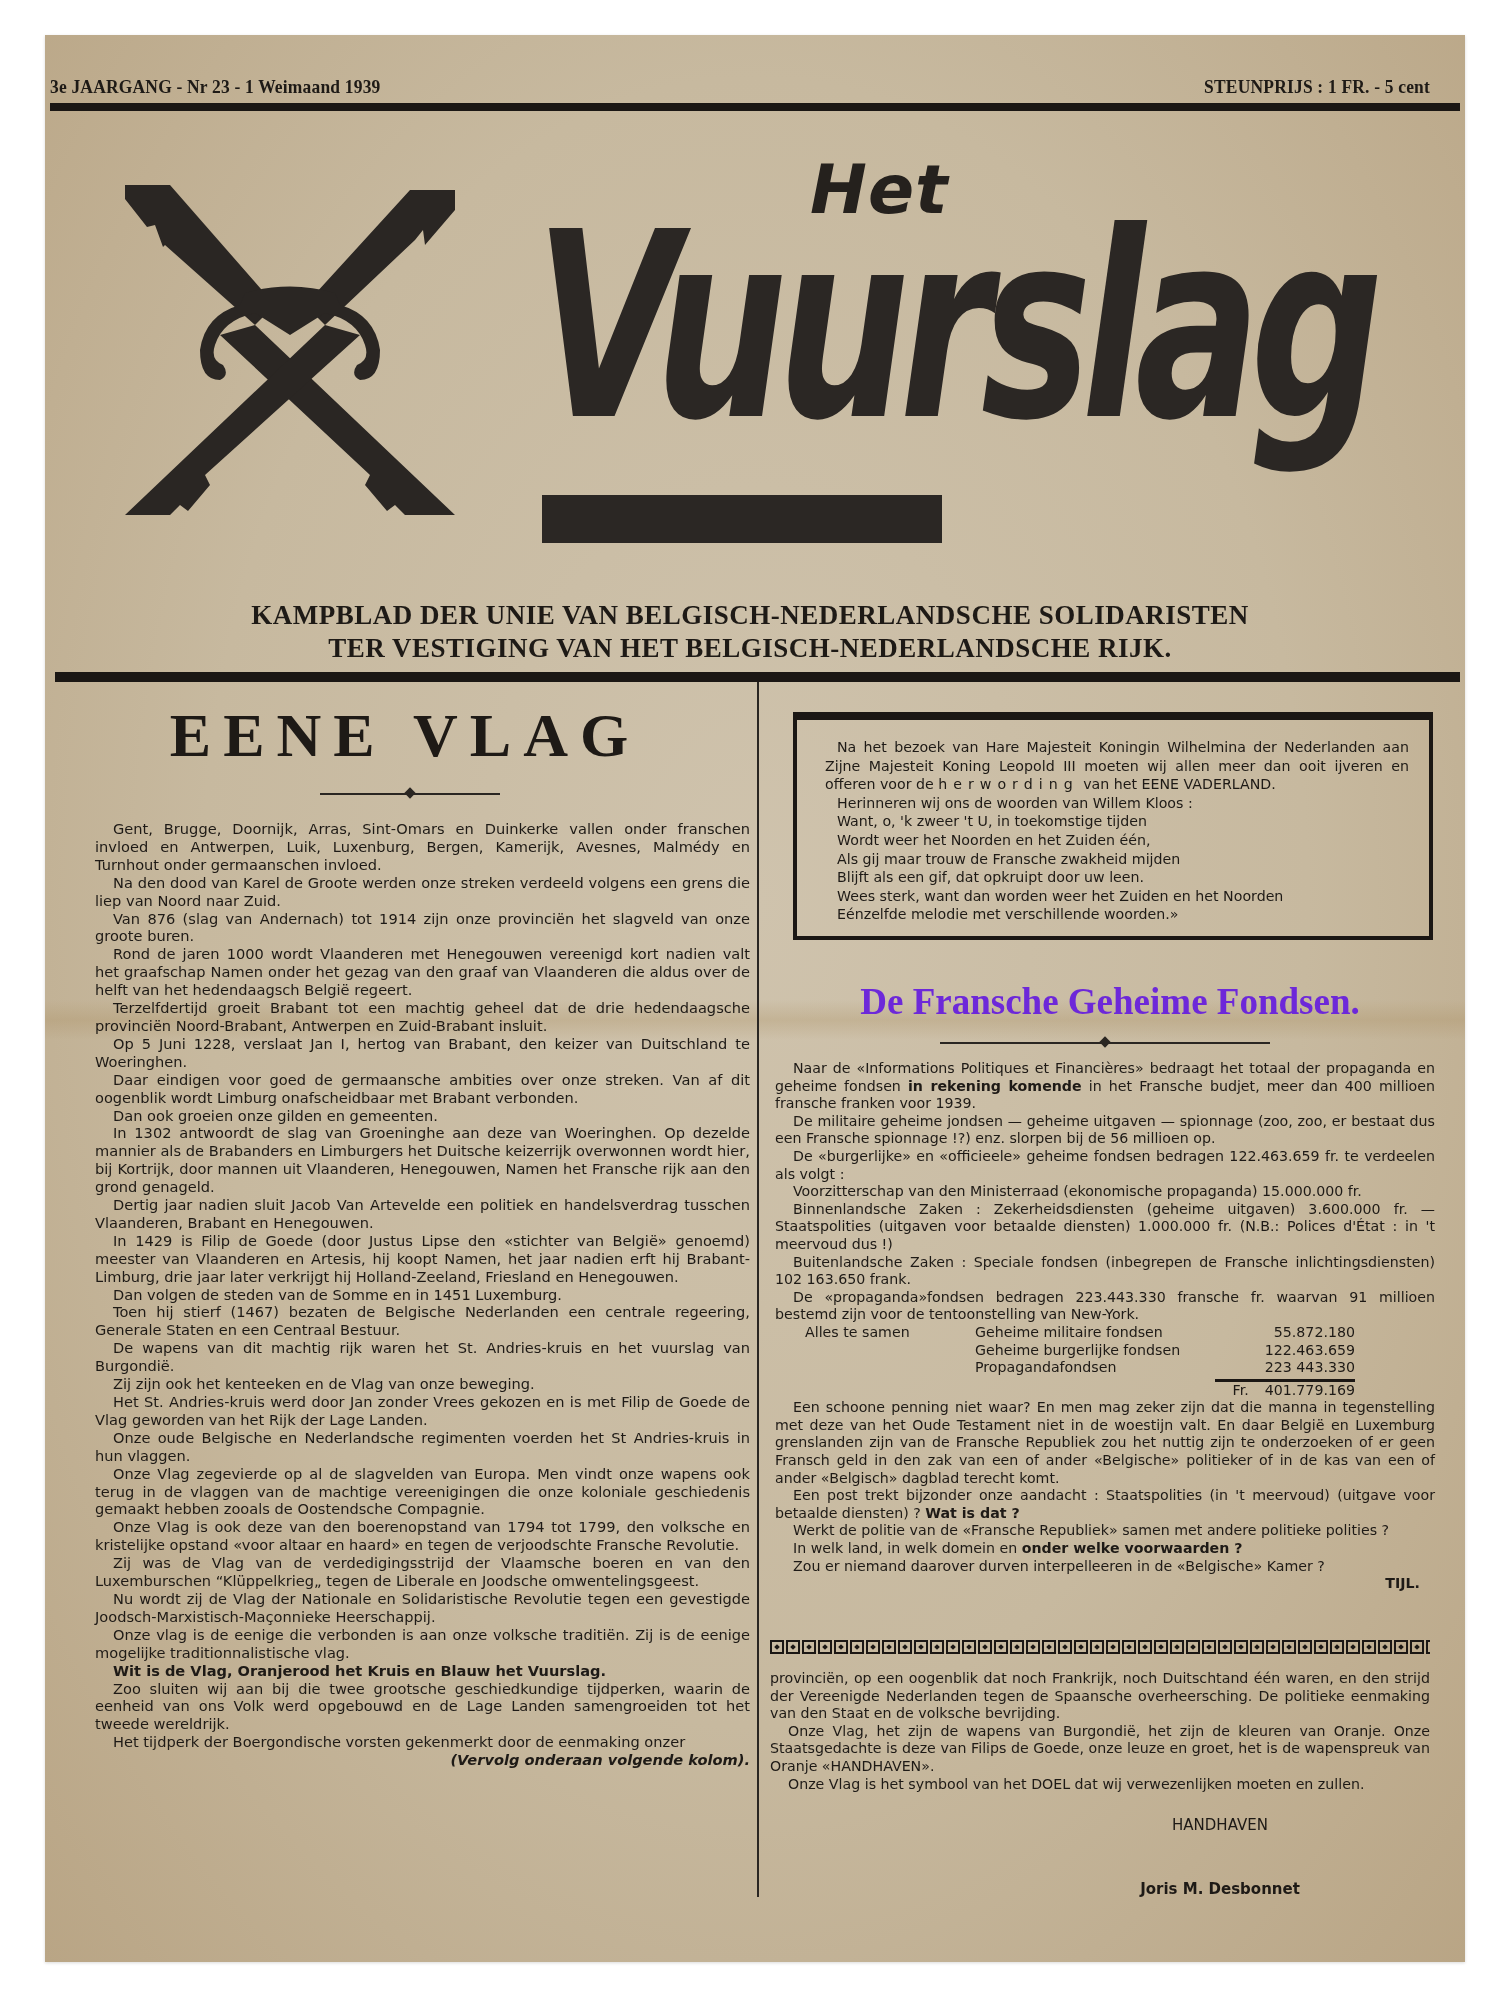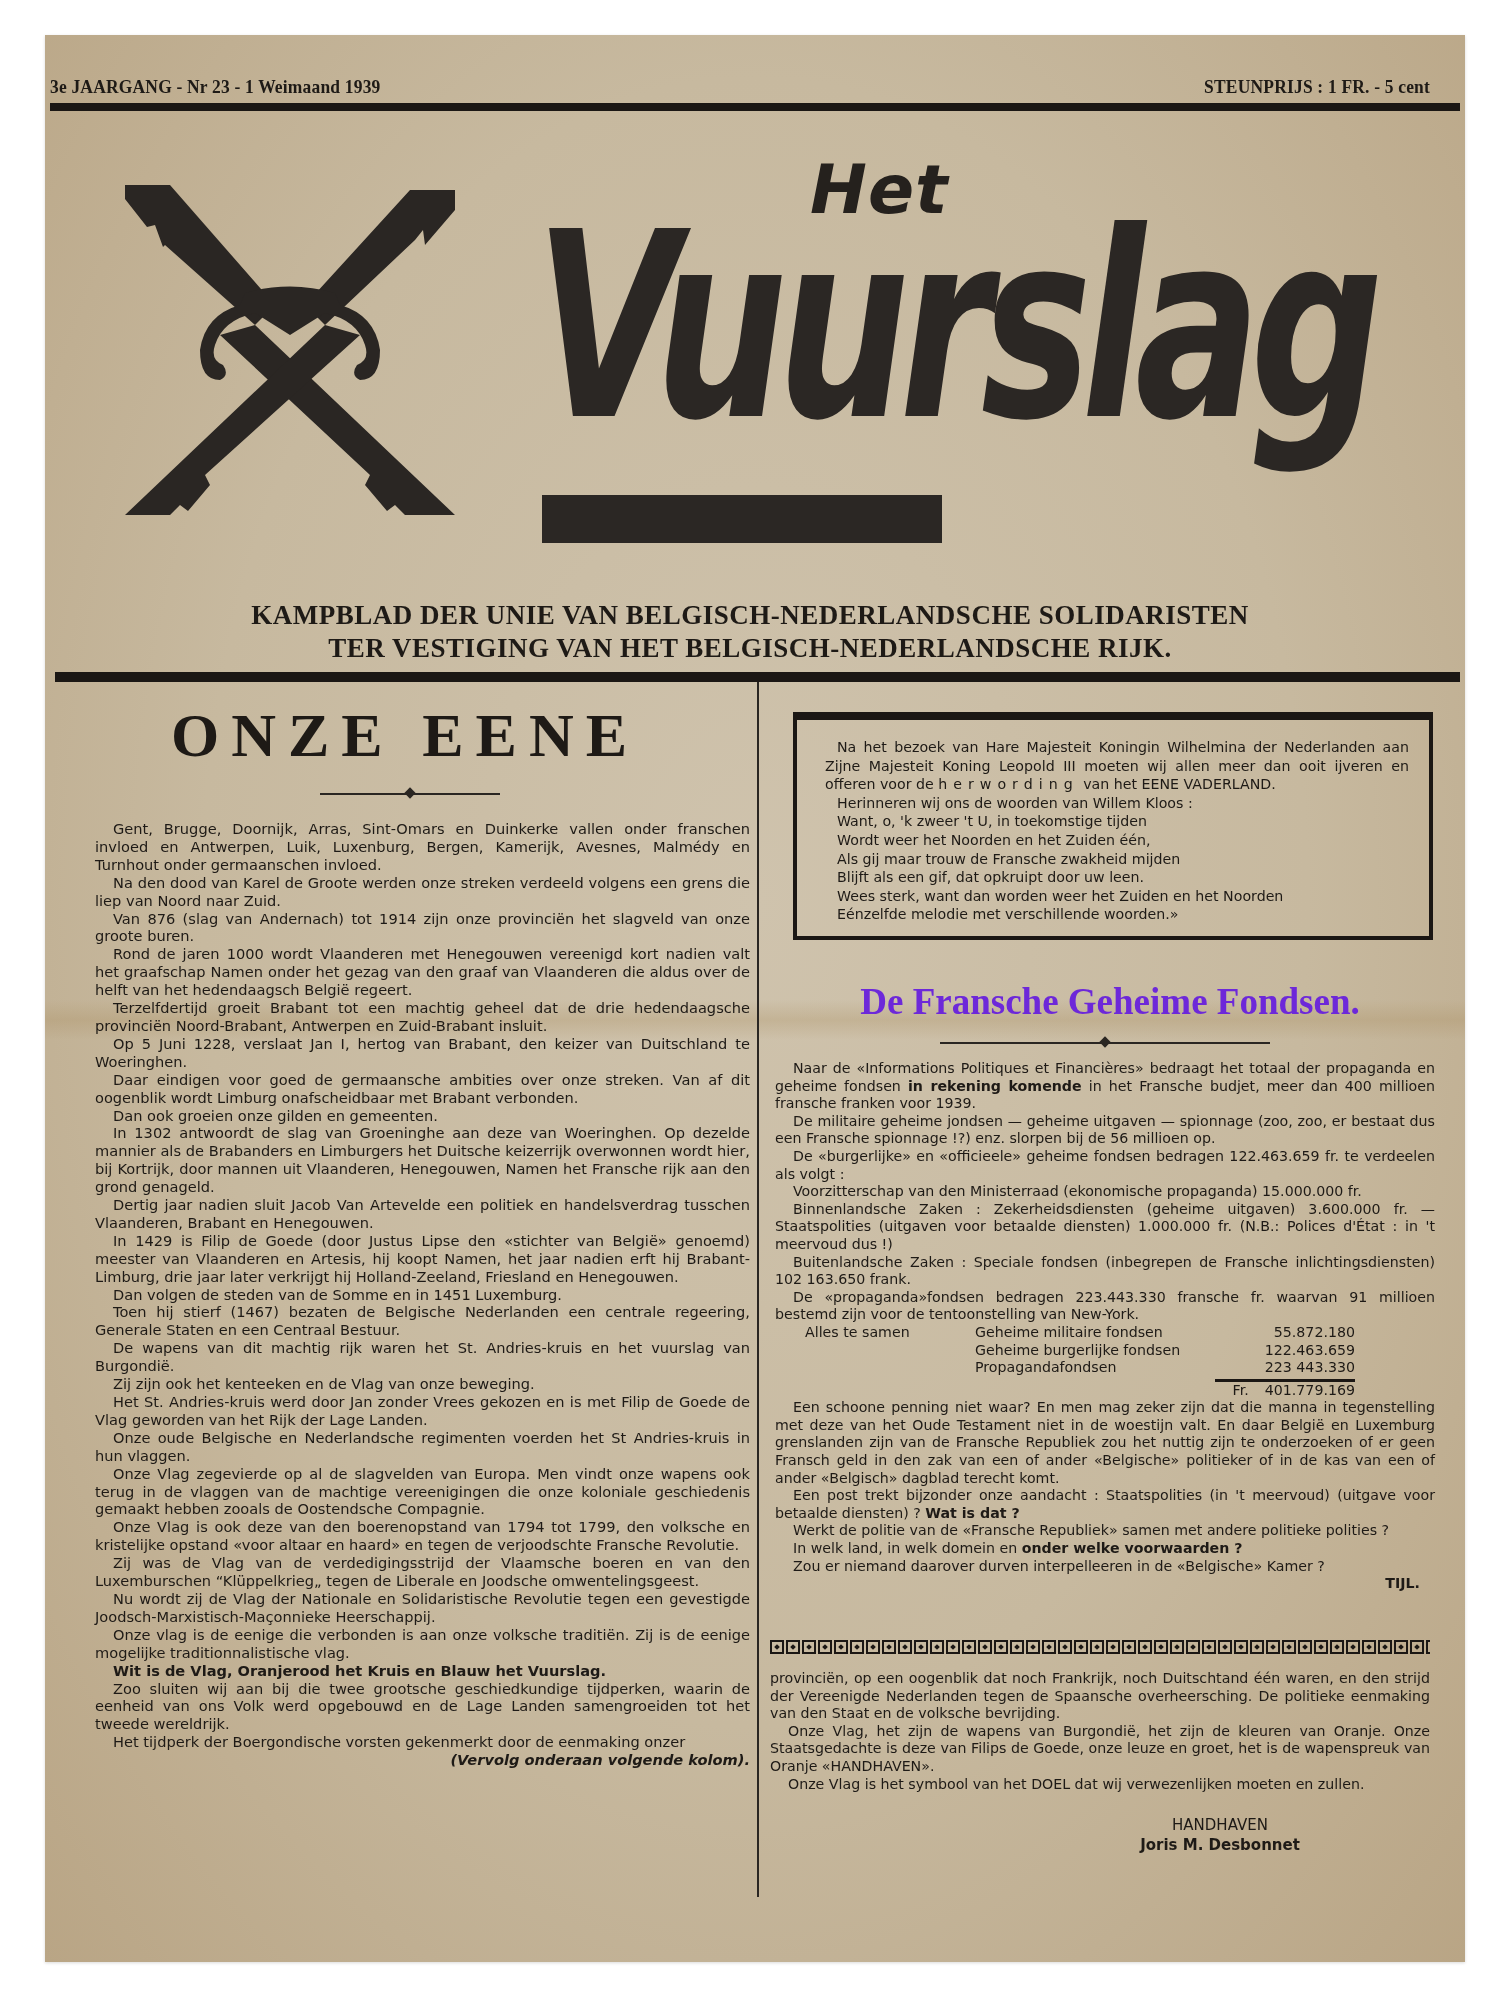--- a/index.html
+++ b/index.html
@@ -50,21 +50,21 @@
   .sum-rule { margin-left:440px; width:140px; height:3px; background:#1b1714; margin-top:2px; }
   .sum-line { display:flex; justify-content:flex-end; width:580px; gap:16px; font-weight:normal; }
   .sig-tijl { text-align:right; font-weight:bold; margin-right:15px; }
   .deco { position:absolute; left:770px; top:1640px; width:660px; height:18px; display:flex; gap:2px; overflow:hidden; }
   .deco span { width:14px; height:14px; border:2px solid #1b1714; box-sizing:border-box; position:relative; flex:0 0 auto; }
   .deco span::after { content:""; position:absolute; left:3px; top:3px; width:4px; height:4px; background:#1b1714; transform:rotate(45deg); }
   .col-right2 { position:absolute; left:770px; top:1670px; width:660px; font-family:"DejaVu Sans", sans-serif; font-size:14.2px; line-height:17.6px; text-align:justify; }
   .col-right2 p { margin:0; }
   .col-right2 .ind { text-indent:18px; }
   .sig { position:absolute; left:1110px; top:1815px; width:220px; text-align:center; font-family:"DejaVu Sans", sans-serif; font-size:15px; line-height:20px; }
-  .sig .name { font-weight:bold; }
+  .sig .name { font-weight:bold;margin-top:44px; }
 </style>
 </head>
 <body>
 
 <div class="paper">
   <div class="fold"></div>
 </div>
 
 <div class="topline">
   <span>3e JAARGANG - Nr 23 - 1 Weimaand 1939</span>
@@ -88,21 +88,21 @@
 
 <div class="het">Het</div>
 <div class="vuurslag">Vuurslag</div>
 <div class="underbar"></div>
 
 <div class="sub1">KAMPBLAD DER UNIE VAN BELGISCH-NEDERLANDSCHE SOLIDARISTEN</div>
 <div class="sub2">TER VESTIGING VAN HET BELGISCH-NEDERLANDSCHE RIJK.</div>
 <div class="rule-mid"></div>
 <div class="col-div"></div>
 
-<div class="h-onze">ONZE EENE</div>
+<div class="h-onze">EENE VLAG</div>
 <div class="ornament" style="left:320px; top:793px; width:180px;"></div>
 
 <div class="col-left">
   <p>Gent, Brugge, Doornijk, Arras, Sint-Omars en Duinkerke vallen onder franschen invloed en Antwerpen, Luik, Luxenburg, Bergen, Kamerijk, Avesnes, Malmédy en Turnhout onder germaanschen invloed.</p>
   <p>Na den dood van Karel de Groote werden onze streken verdeeld volgens een grens die liep van Noord naar Zuid.</p>
   <p>Van 876 (slag van Andernach) tot 1914 zijn onze provinciën het slagveld van onze groote buren.</p>
   <p>Rond de jaren 1000 wordt Vlaanderen met Henegouwen vereenigd kort nadien valt het graafschap Namen onder het gezag van den graaf van Vlaanderen die aldus over de helft van het hedendaagsch België regeert.</p>
   <p>Terzelfdertijd groeit Brabant tot een machtig geheel dat de drie hedendaagsche provinciën Noord-Brabant, Antwerpen en Zuid-Brabant insluit.</p>
   <p>Op 5 Juni 1228, verslaat Jan I, hertog van Brabant, den keizer van Duitschland te Woeringhen.</p>
   <p>Daar eindigen voor goed de germaansche ambities over onze streken. Van af dit oogenblik wordt Limburg onafscheidbaar met Brabant verbonden.</p>

